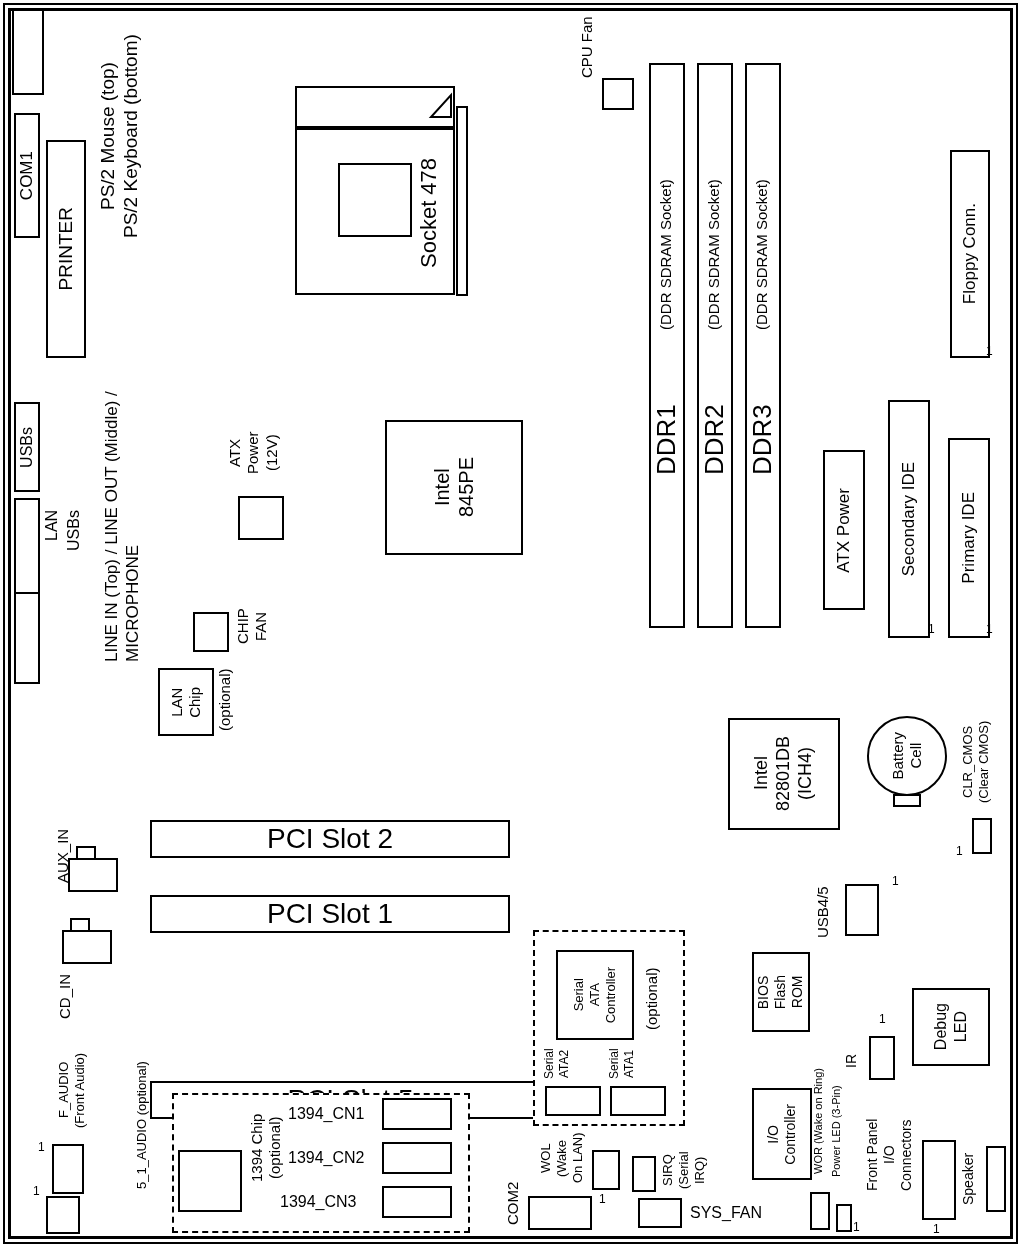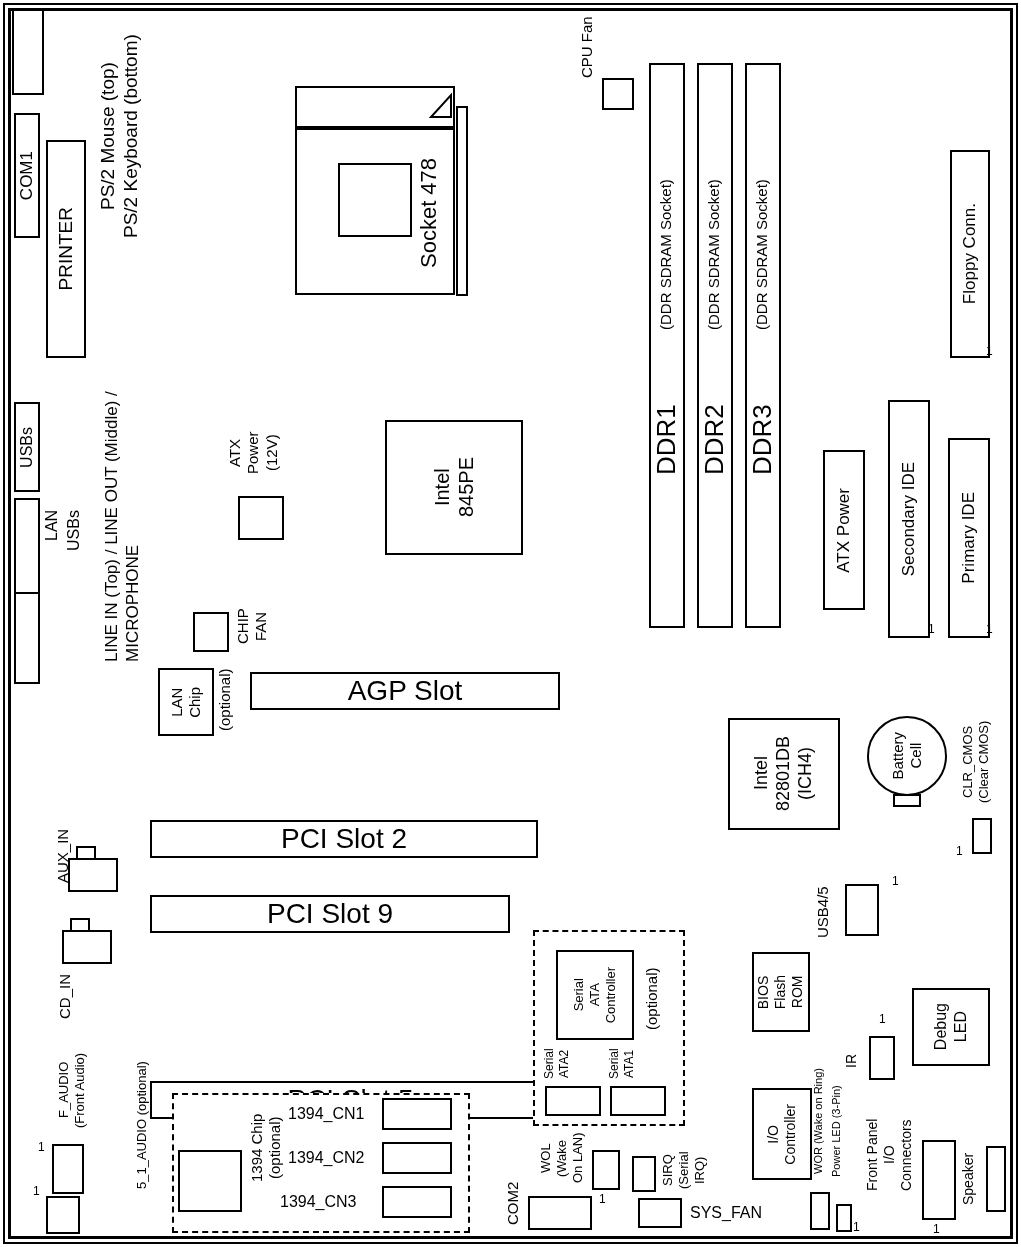--- a/index.html
+++ b/index.html
@@ -112,29 +112,26 @@
     <span class="v f17">Primary IDE</span>
   </div>
   <div class="pin" style="left:986px;top:622px">1</div>
 
   <div class="box" style="left:158px;top:668px;width:56px;height:68px">
     <span class="v f15">LAN
 Chip</span>
   </div>
   <div class="vlab f15" style="left:216px;top:656px;height:88px">(optional)</div>
 
-  <div class="box" style="left:250px;top:672px;width:310px;height:38px">
-    <span class="f28">AGP Slot</span>
-  </div>
-
-  <div class="box" style="left:150px;top:820px;width:388px;height:38px">
+
+  <div class="box" style="left:150px;top:820px;width:360px;height:38px">
     <span class="f28">PCI Slot 2</span>
   </div>
   <div class="box" style="left:150px;top:895px;width:360px;height:38px">
-    <span class="f28">PCI Slot 9</span>
+    <span class="f28">PCI Slot 1</span>
   </div>
   <div class="box" style="left:150px;top:1081px;width:401px;height:38px">
     <span class="f28">PCI Slot 5</span>
   </div>
 
   <div class="vlab f15" style="left:54px;top:824px;height:64px">AUX_IN</div>
   <div>
     <div class="box" style="left:68px;top:858px;width:50px;height:34px"></div>
     <div class="box" style="left:76px;top:846px;width:20px;height:14px"></div>
   </div>

